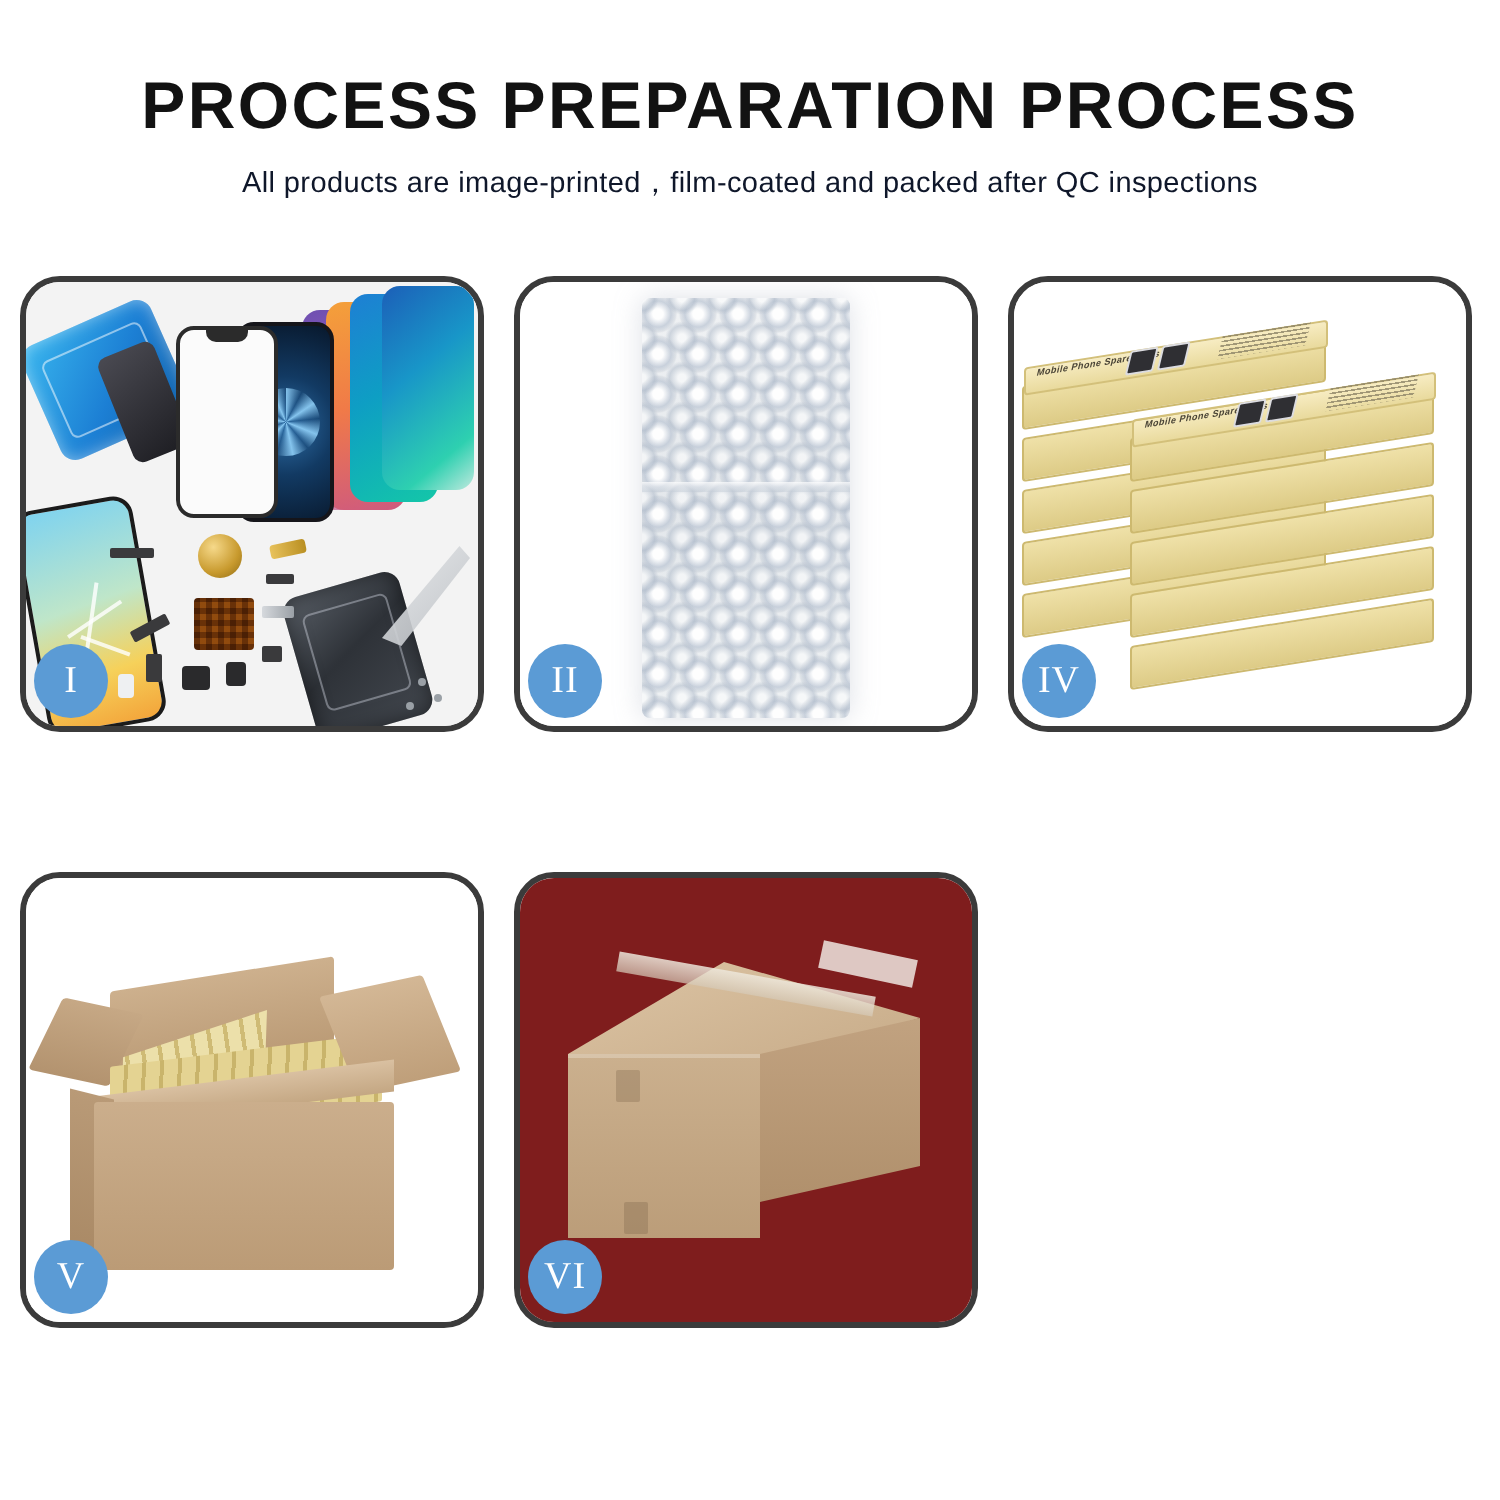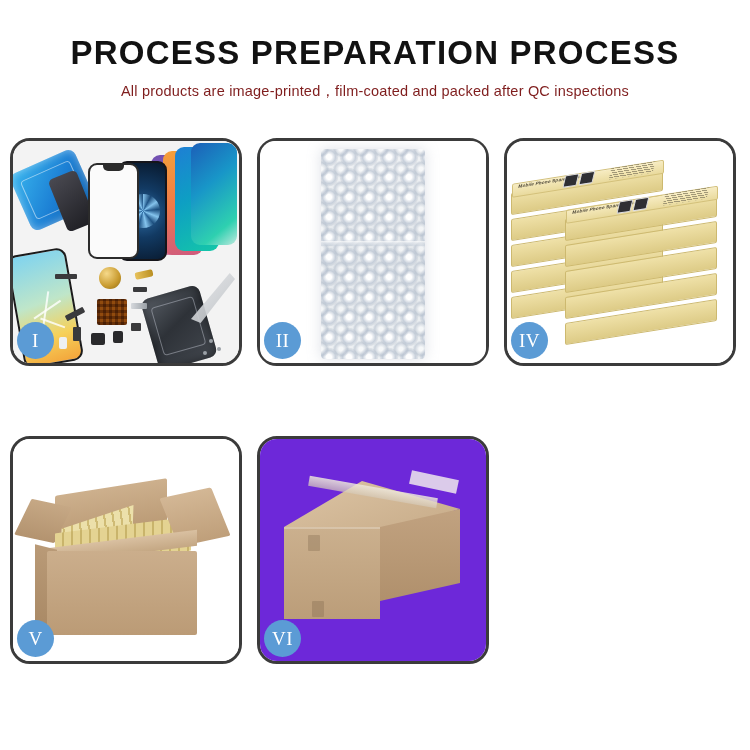--- a/index.html
+++ b/index.html
@@ -12,21 +12,21 @@
   }
   .page{width:750px;height:750px;position:relative;}
 
   
   .header{text-align:center;padding-top:36px;}
   .title{
     font-size:33px;font-weight:700;letter-spacing:1.2px;
     color:#121212;line-height:1.05;white-space:nowrap;
   }
   .subtitle{
-    margin-top:11px;font-size:14.5px;color:#7f1d1d;
+    margin-top:11px;font-size:14.5px;color:#0f172a;
     letter-spacing:.2px;white-space:nowrap;
   }
 
   
   .grid{
     position:absolute;left:10px;top:138px;
     width:730px;height:555px;
     display:grid;
     grid-template-columns:repeat(3,232px);
     grid-template-rows:repeat(2,228px);
@@ -154,21 +154,21 @@
   .chip-white{background:#eef0f2;border-radius:2px;}
   .chip-screw{width:4px;height:4px;border-radius:50%;background:#9aa0a6;}
   .tweezer{
     position:absolute;right:4px;top:132px;width:44px;height:50px;
     background:linear-gradient(135deg,#e6e8ea,#b9bdc2);
     clip-path:polygon(88% 0,100% 12%,22% 100%,0 92%);
     opacity:.9;
   }
 
   
-  .p2{background:#ffffff;border-radius:15px;}
+  .p2{background:#ffffff;}
   .bubble-sheet{
     position:absolute;left:50%;top:8px;transform:translateX(-50%);
     width:104px;height:210px;
     background:linear-gradient(180deg,#f0f2f4,#e3e7eb 50%,#eef1f3);
     border-radius:4px;
     box-shadow:0 0 14px rgba(160,170,185,.35);
     overflow:hidden;
   }
   .bubbles{
     position:absolute;left:-2px;top:-2px;right:-2px;bottom:-2px;
@@ -314,21 +314,21 @@
     background:linear-gradient(180deg,#d3b795,#bf9f7a);
     transform:rotate(-22deg) skewY(10deg);border-radius:2px;
   }
   .c5-flap-left{
     position:absolute;left:10px;top:62px;width:40px;height:40px;
     background:linear-gradient(180deg,#c6a885,#b3936f);
     transform:rotate(26deg) skewY(-14deg);border-radius:2px;
   }
 
   
-  .p6{background:#6d28d9;text-align:right;}
+  .p6{background:#7f1d1d;text-align:right;}
   .c6-front{
     position:absolute;left:24px;top:88px;width:96px;height:92px;
     background:linear-gradient(180deg,#cbb08e,#bb9d79);
   }
   .c6-side{
     position:absolute;left:120px;top:70px;width:80px;height:92px;
     background:linear-gradient(180deg,#c1a280,#b0906c);
     clip-path:polygon(0 18px,100% 0,100% 74px,0 100%);
   }
   .c6-top{

